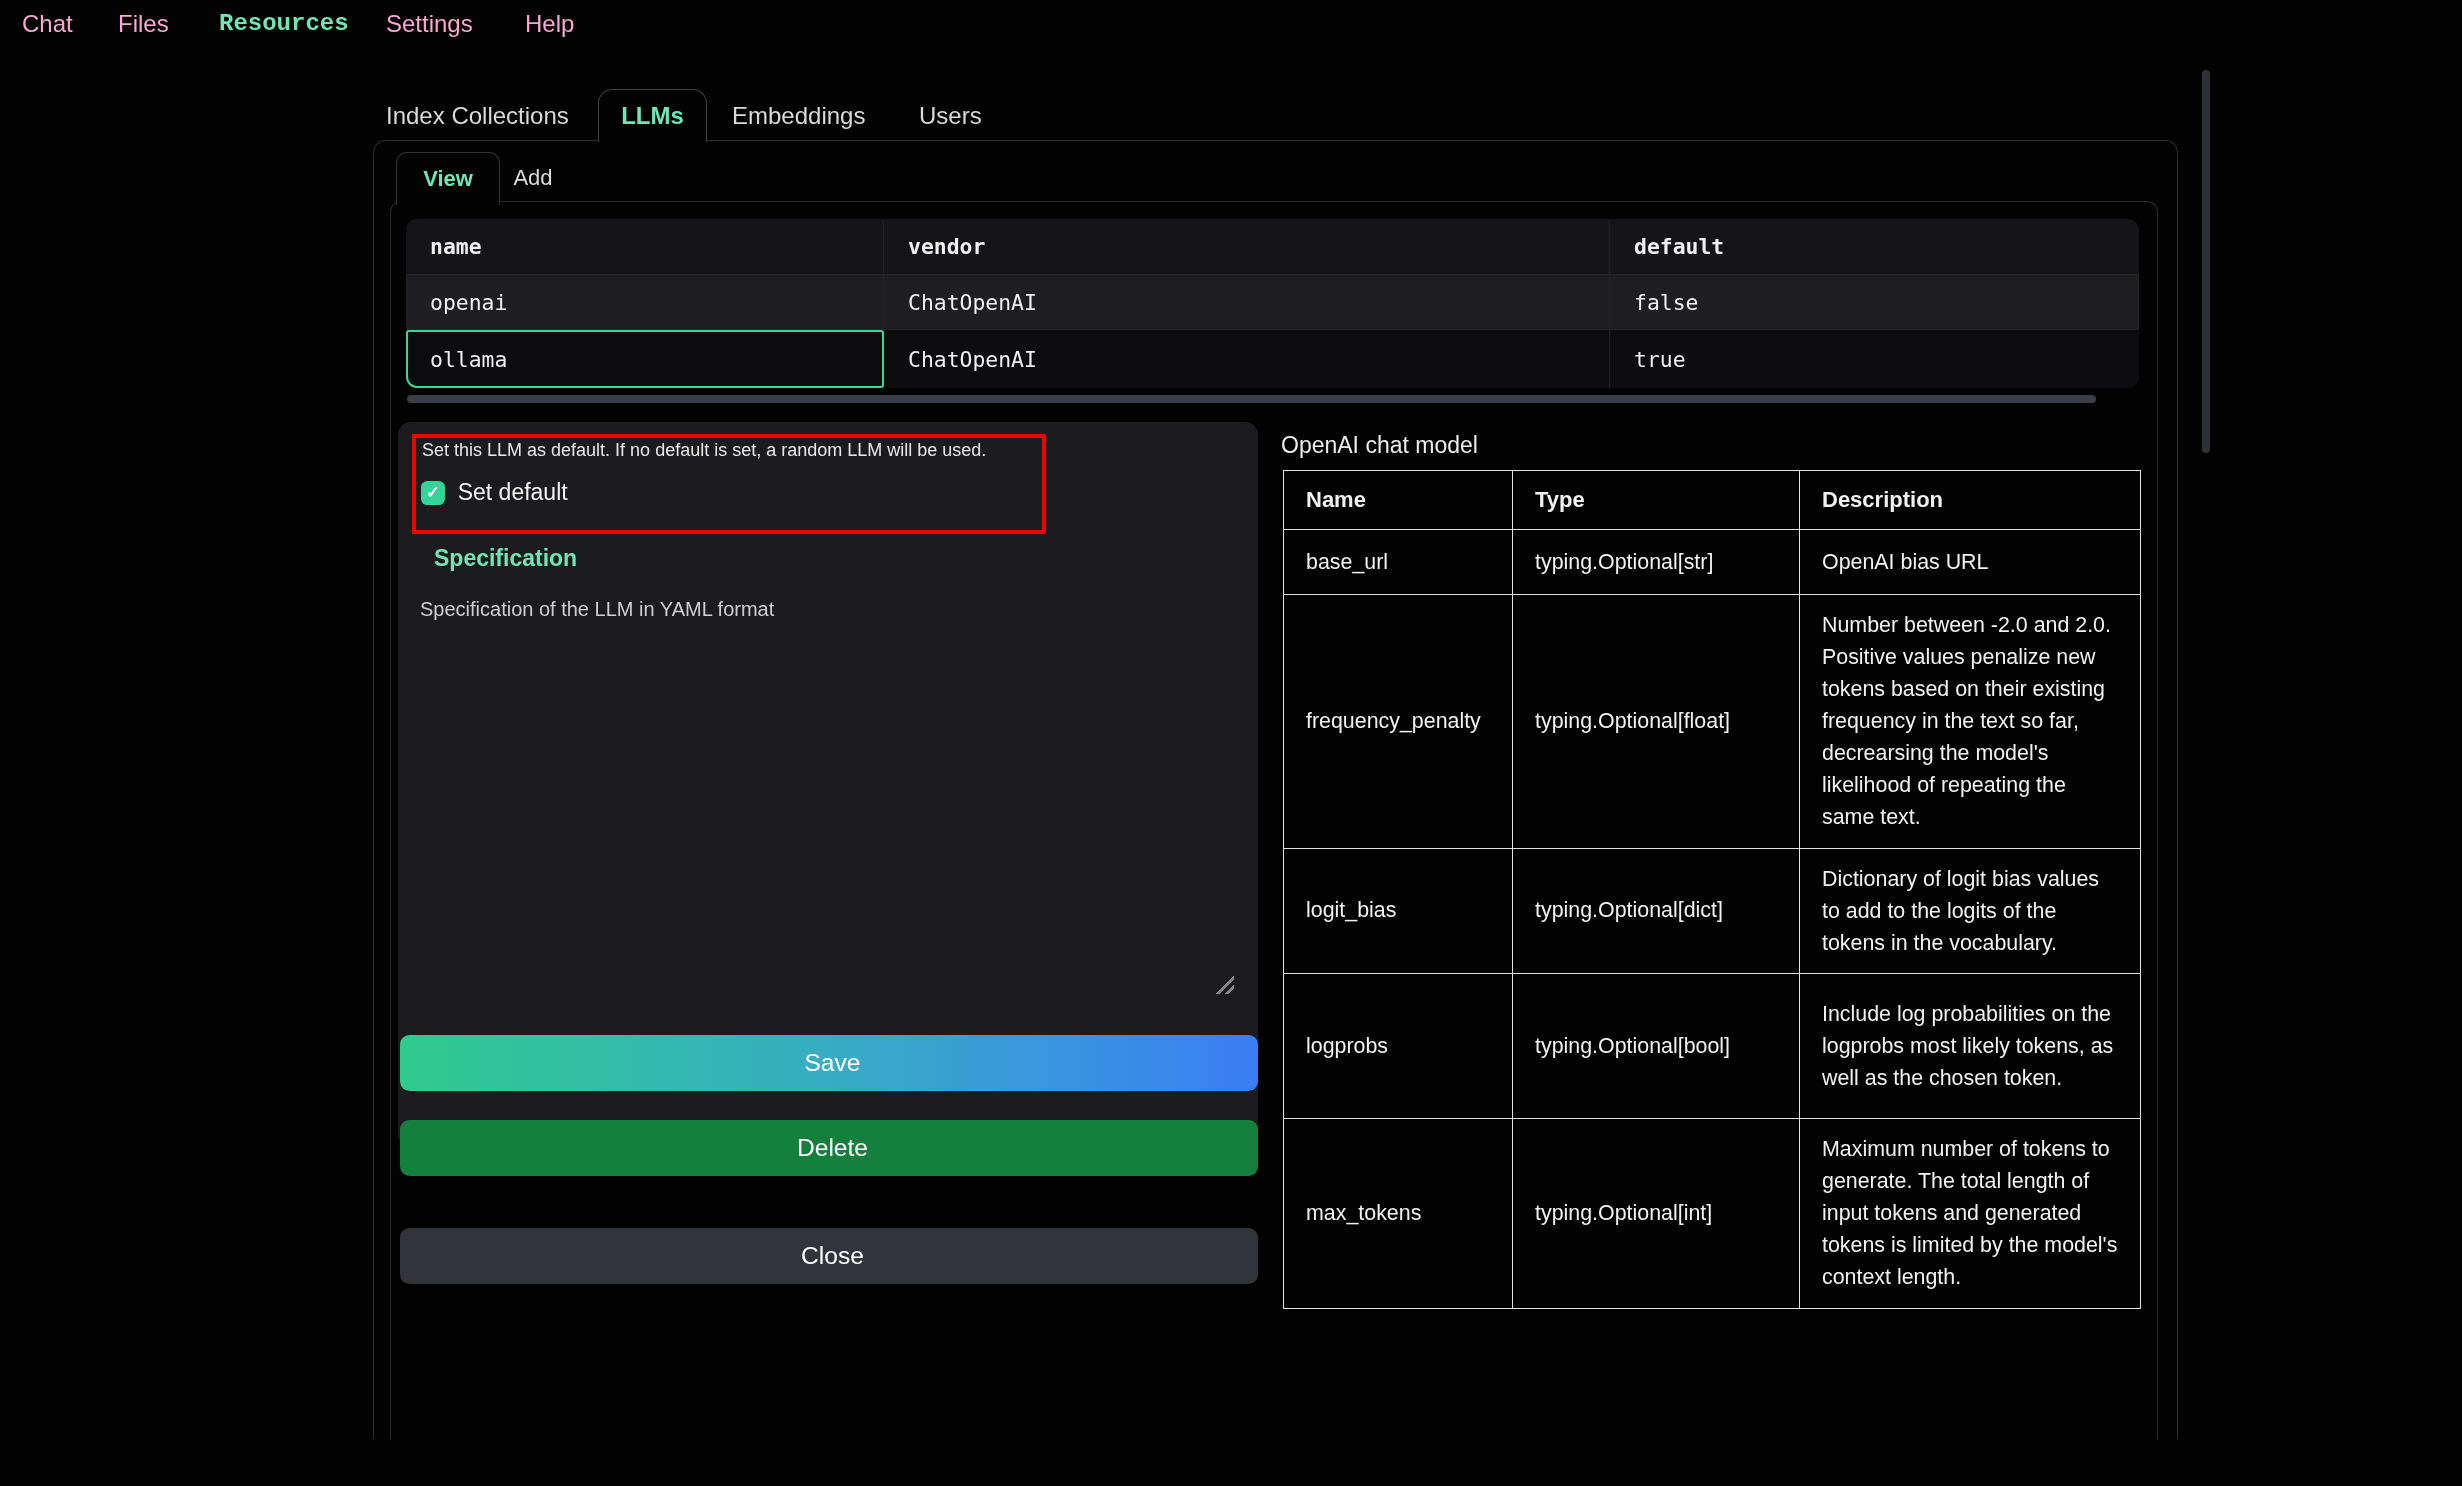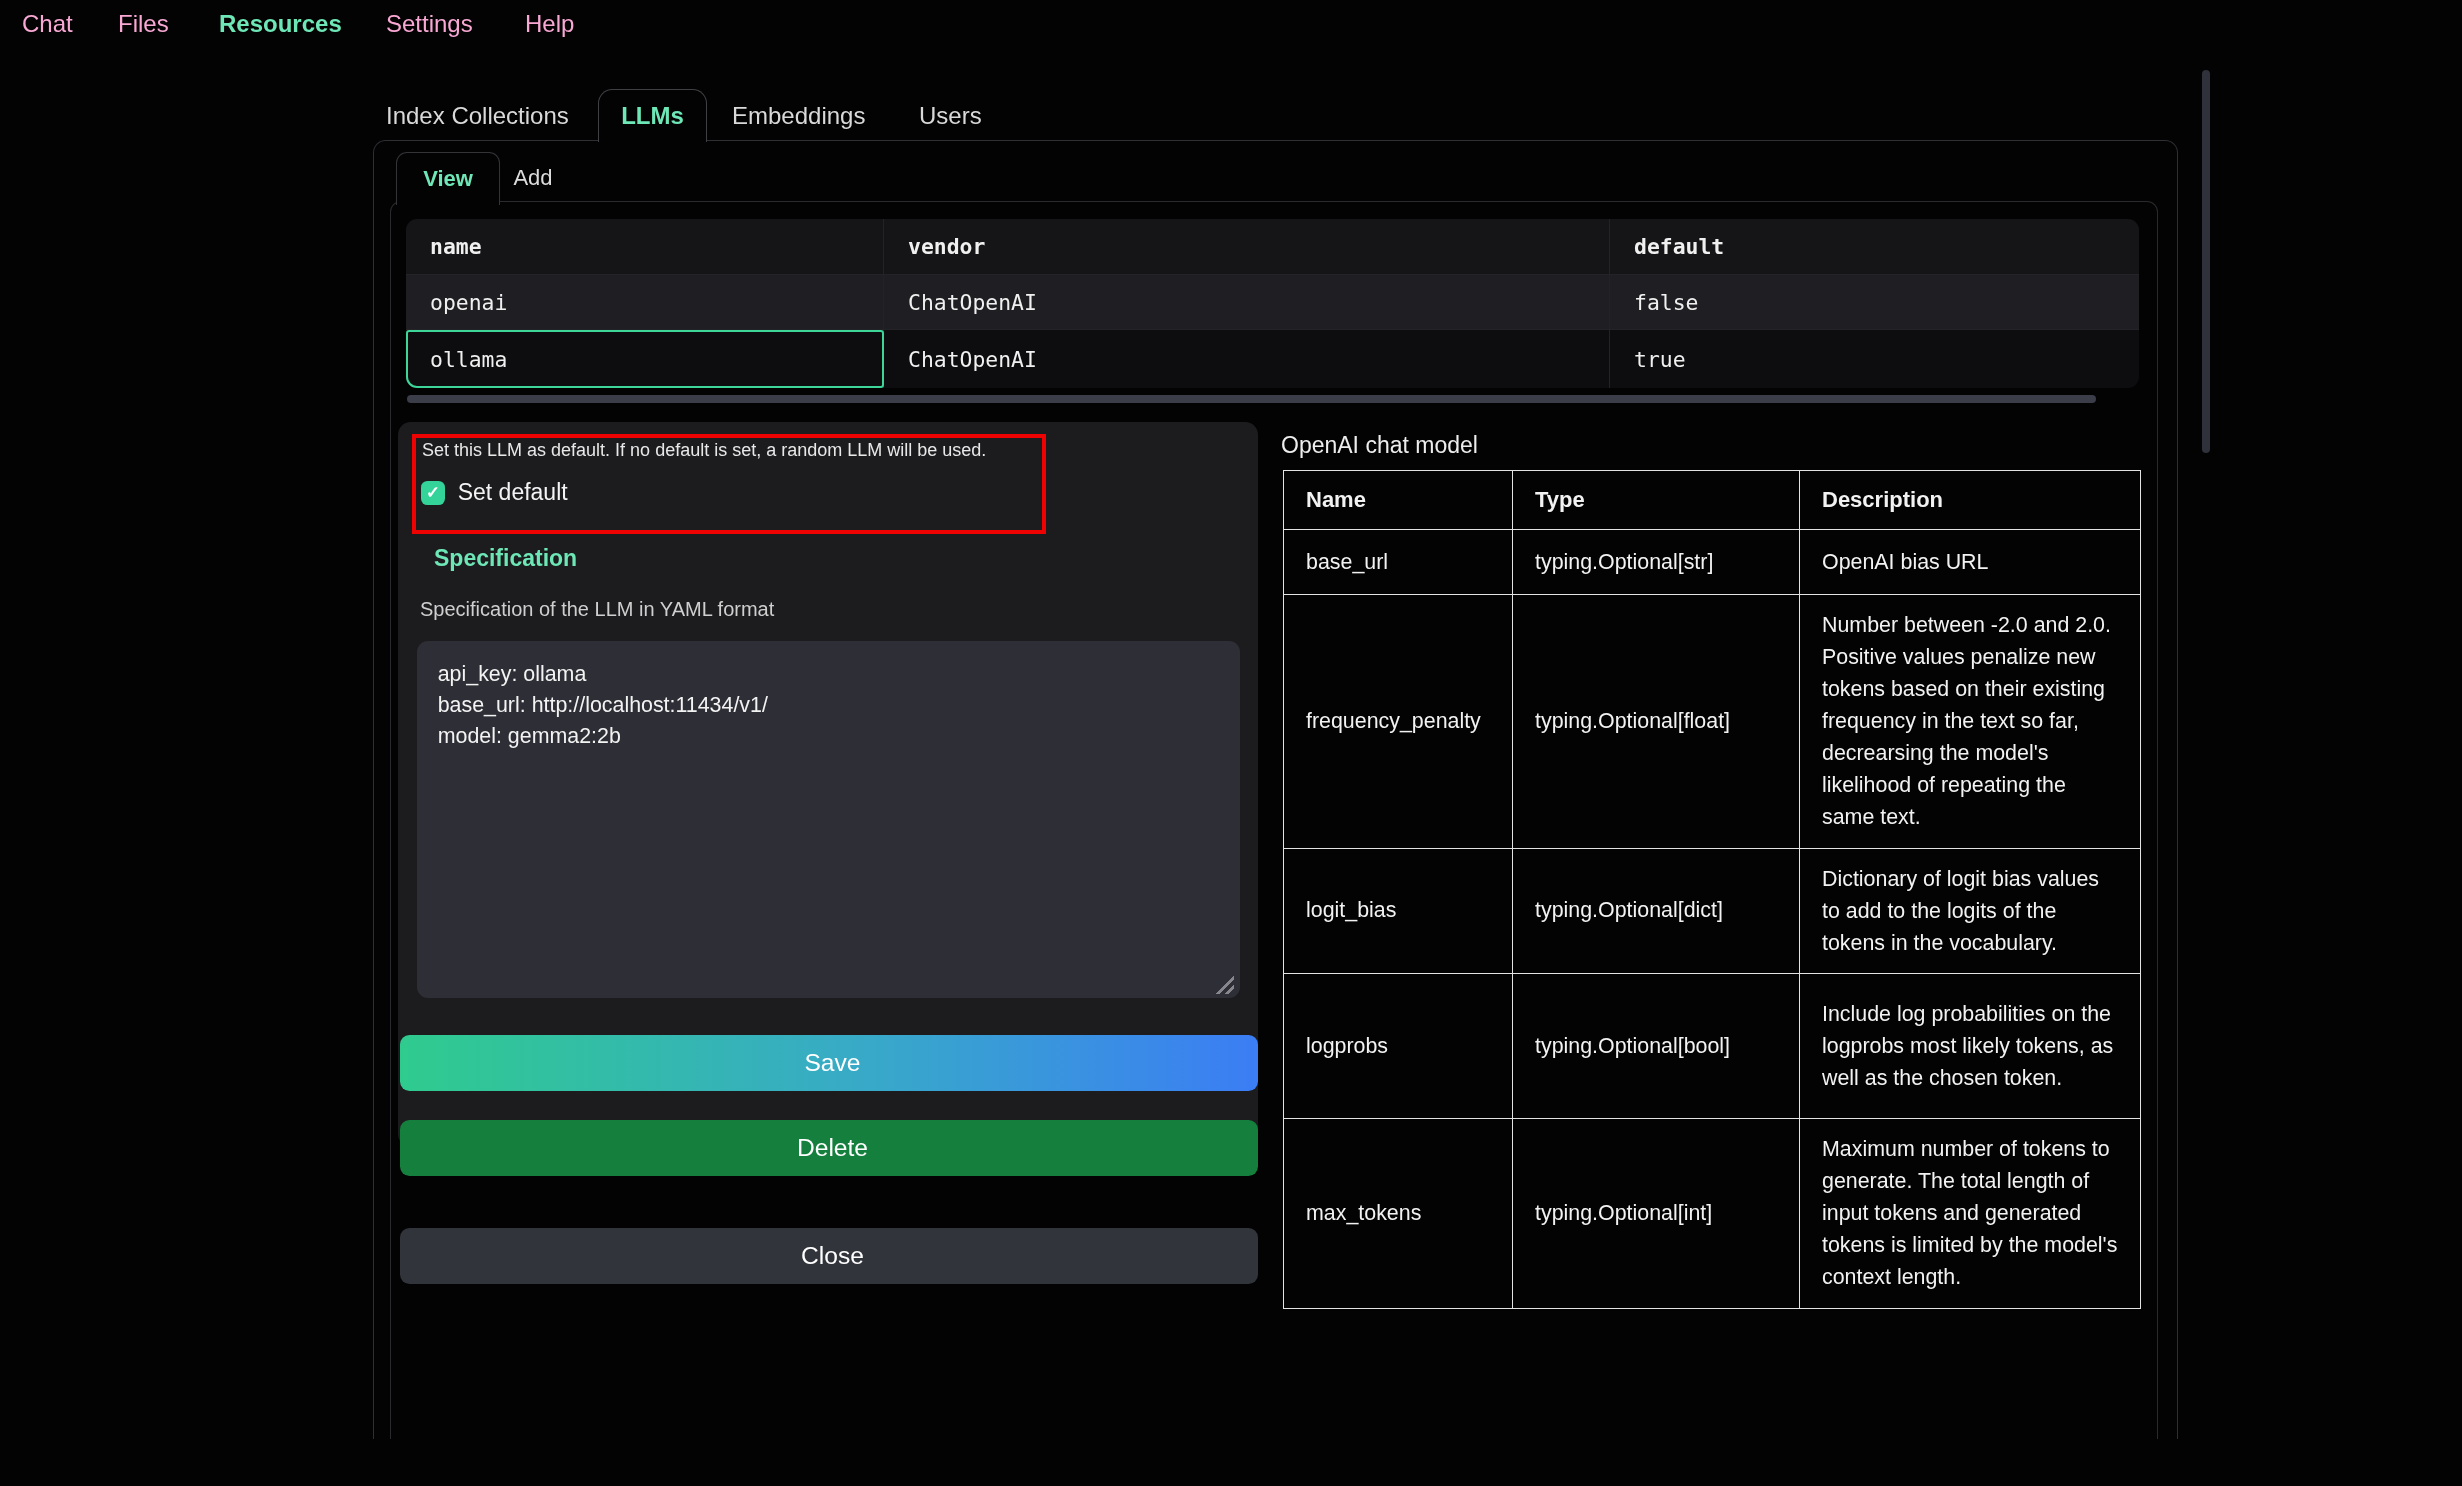--- a/index.html
+++ b/index.html
@@ -1,21 +1,21 @@
 <!DOCTYPE html>
 <html style="font-size:12.7px"><head>
 <meta charset="utf-8">
 <style>
   html,body{margin:0;padding:0;width:2462px;height:1487px;background:#030304;overflow:hidden;
     font-family:"Liberation Sans",sans-serif;-webkit-font-smoothing:antialiased;}
 
   
   .topnav{position:absolute;left:0;top:0;width:2462px;height:48px;}
   .navitem{position:absolute;top:9.5px;font-size:24px;color:#f9a8d4;cursor:default;}
-  .navitem.active{color:#6ee7b7;font-weight:bold;}
+  .navitem.active{color:#6ee7b7;font-weight:bold;font-family:Liberation Mono, monospace;}
 
   
   .rtab{position:absolute;top:102px;font-size:24px;color:#d9d9d9;}
   .rtab-active-box{position:absolute;left:598px;top:89px;width:107px;height:52px;
     border:1.6px solid #3f3f44;border-bottom:none;border-radius:14.3px 14.3px 0 0;background:#030304;
     z-index:3;display:flex;align-items:center;justify-content:center;}
   .rtab-active-box span{font-size:24px;font-weight:bold;color:#6ee7b7;}
 
   
   .outer-panel{position:absolute;left:373px;top:140px;width:1805px;height:1299px;
@@ -143,23 +143,20 @@
     <div class="redbox"></div>
     <div class="defnote">Set this LLM as default. If no default is set, a random LLM will be used.</div>
     <div class="checkrow">
       <div class="checkbox">
         <span>✓</span>
       </div>
       <span class="checklabel">Set default</span>
     </div>
     <div class="spec-head">Specification</div>
     <div class="spec-cap">Specification of the LLM in YAML format</div>
-    <textarea class="yaml" spellcheck="false" style="">api_key: ollama
-base_url: http://localhost:11434/v1/
-model: gemma2:2b</textarea>
     <div class="resize-handle"></div>
   </div>
 
   <button class="btn btn-save">Save</button>
   <button class="btn btn-delete">Delete</button>
   <button class="btn btn-close">Close</button>
 
   <div class="params-title">OpenAI chat model</div>
   <table class="params">
     <colgroup>

